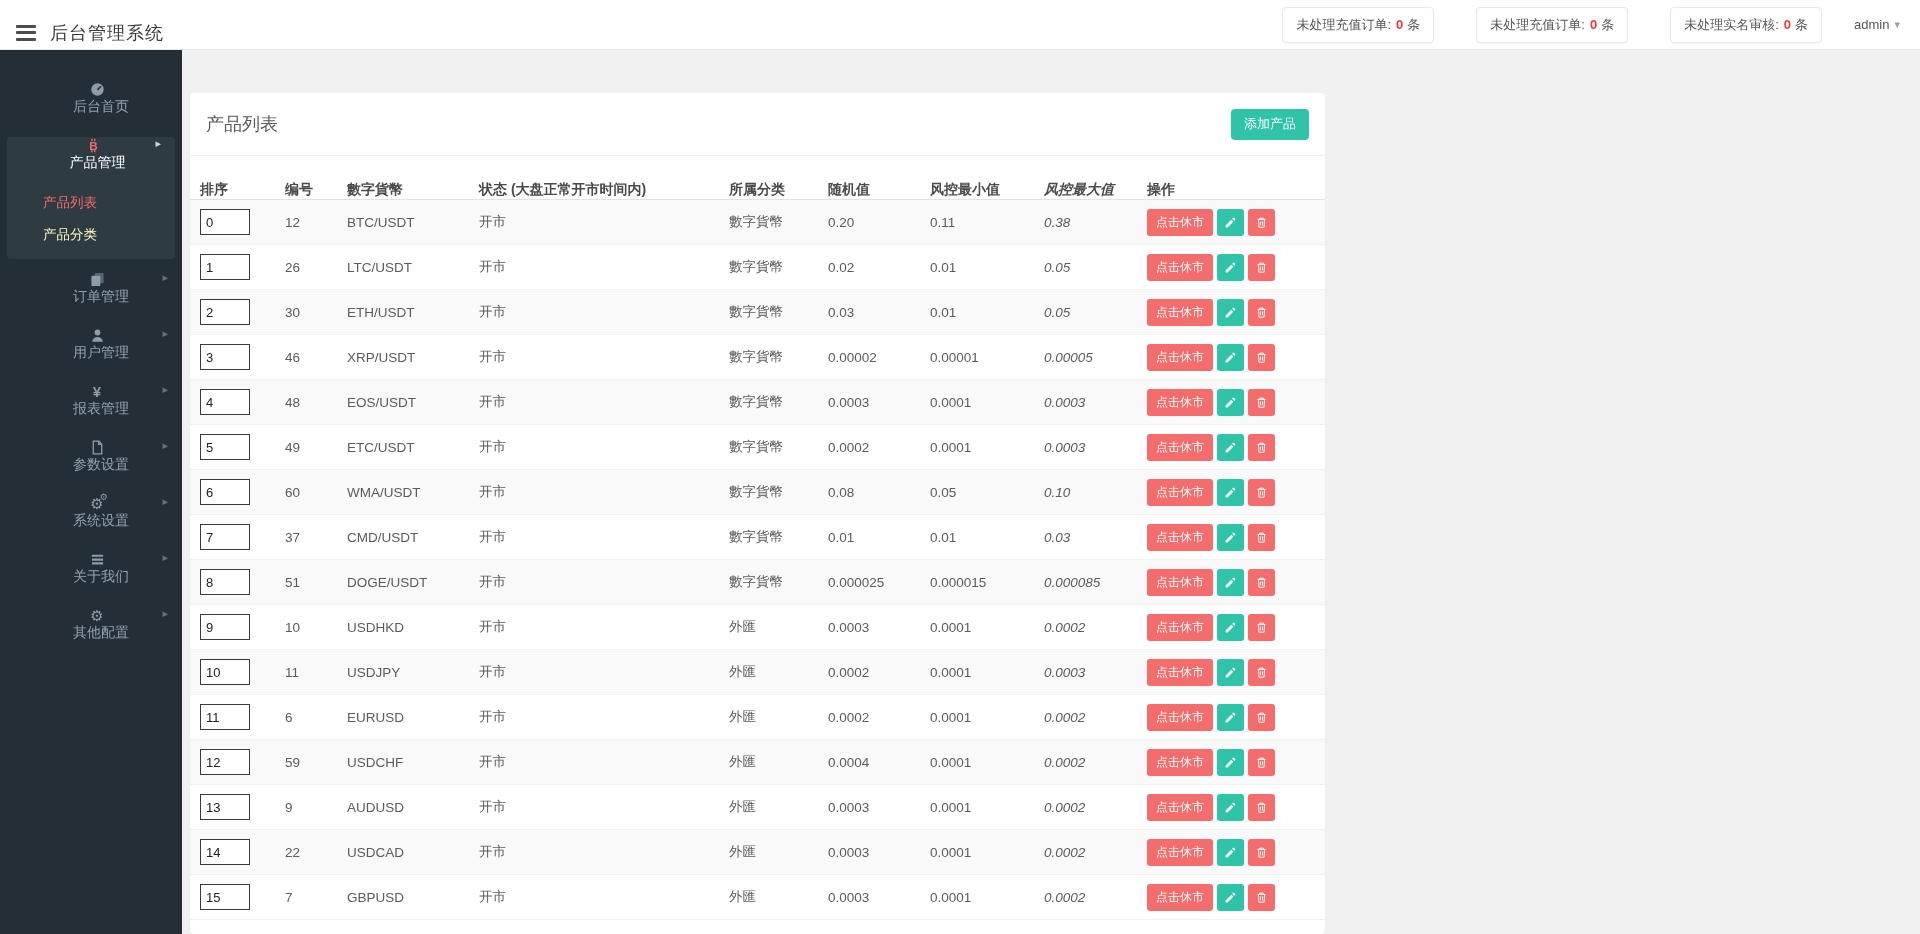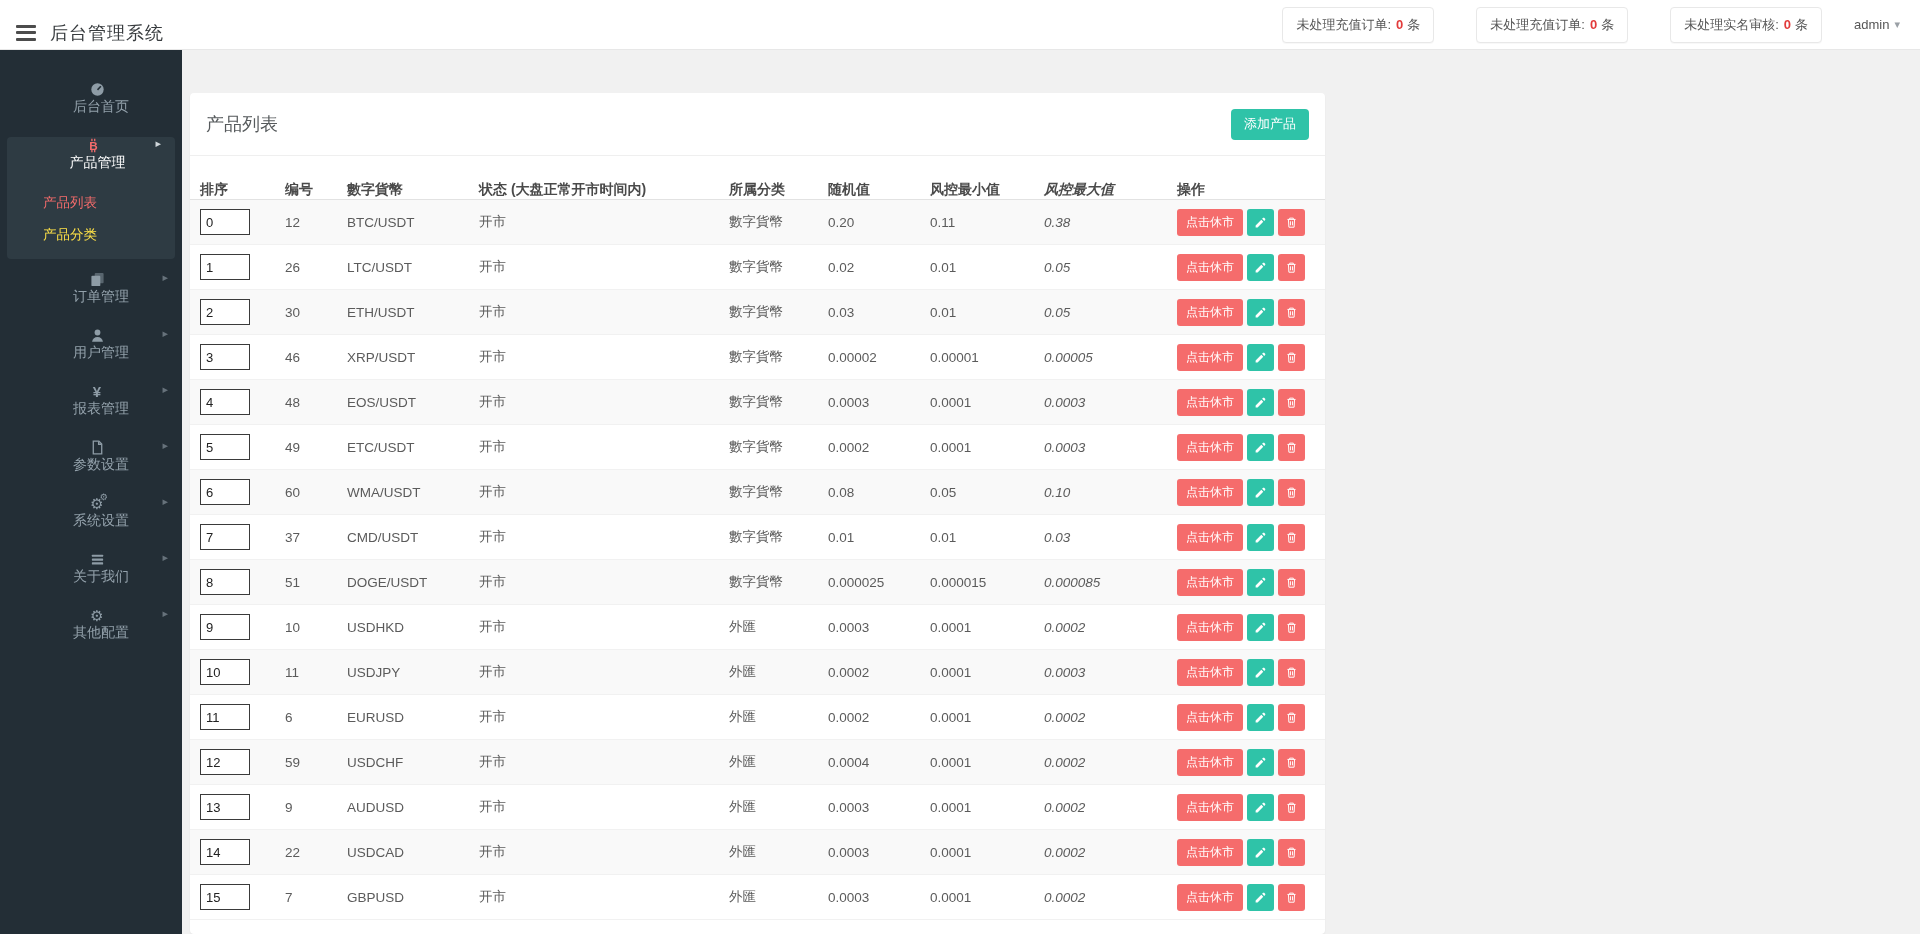--- a/index.html
+++ b/index.html
@@ -34,21 +34,21 @@
   .s-icon svg { width:15px; height:15px; fill:currentColor; }
   .tglyph { font-size:15px; line-height:1; }
   .cogs { position:relative; }
   .cogs i { font-style:normal; font-size:9px; position:absolute; right:-4px; top:-3px; }
   .s-arrow { position:absolute; right:14px; color:#66727b; font-size:11px; }
   .menu-group { background:#2e3b43; border-radius:4px; margin:0 7px 12px 7px; padding-bottom:8px; }
   .menu-group .s-item.group-head { height:50px; margin-bottom:0; padding-left:13px; color:#fff; }
   .menu-group .group-head .s-icon { color:#f56c6c; }
   .menu-group .group-head .s-arrow { color:#cfd6da; }
   .s-subitem { height:32px; display:flex; align-items:center; padding-left:36px;
-    font-size:13.5px; color:#fde047; cursor:pointer; }
+    font-size:13.5px; color:#fef9c3; cursor:pointer; }
   .s-subitem.active { color:#f56c6c; }
 
   
   .content { margin-left:182px; padding:93px 0 0 8px; }
   .card { width:1135px; min-height:841px; background:#fff; border-radius:4px;
     box-shadow:0 1px 2px rgba(0,0,0,.06); }
   .card-head { height:63px; display:flex; align-items:center; justify-content:space-between;
     padding:0 16px; border-bottom:1px solid #efefef; }
   .card-title { font-size:18px; font-weight:normal; color:#565a5c; }
   .btn-add { background:#2fc3a8; color:#fff; border:none; border-radius:4px;
@@ -57,21 +57,21 @@
 
   
   .thead { display:flex; align-items:flex-end; height:44px; border-bottom:1px solid #e2e2e2; }
   .th { font-size:14px; font-weight:bold; color:#4a4a4a; white-space:nowrap; }
   .tr { display:flex; align-items:center; height:45px; border-bottom:1px solid #f1f1f1; }
   .tr.stripe { background:#f9f9f9; }
   .td { font-size:13.5px; color:#5b5b5b; white-space:nowrap; }
   .c0 { width:95px; padding-left:10px; }
   .c1 { width:62px; } .c2 { width:132px; } .c3 { width:250px; } .c4 { width:99px; }
   .c5 { width:102px; } .c6 { width:114px; } .c7 { width:103px;font-style:italic; }
-  .c8 { flex:1; display:flex; align-items:center; gap:4px;margin-left:30px; }
+  .c8 { flex:1; display:flex; align-items:center; gap:4px; }
   .sort-input { width:50px; height:26px; border:1px solid #3a3a3a; background:#fff;
     font-size:13px; color:#222; padding:0 5px; font-family:inherit; }
   .btn-close { background:#f56c6c; color:#fff; border:none; border-radius:3px;
     height:27px; padding:0 9px; font-size:12px; cursor:pointer; font-family:inherit; }
   .btn-sq { width:27px; height:27px; border:none; border-radius:3px; cursor:pointer;
     display:inline-flex; align-items:center; justify-content:center; }
   .btn-sq svg { width:13px; height:13px; }
   .btn-sq.teal { background:#2fc3a8; }
   .btn-sq.red  { background:#f56c6c; }
 </style>

